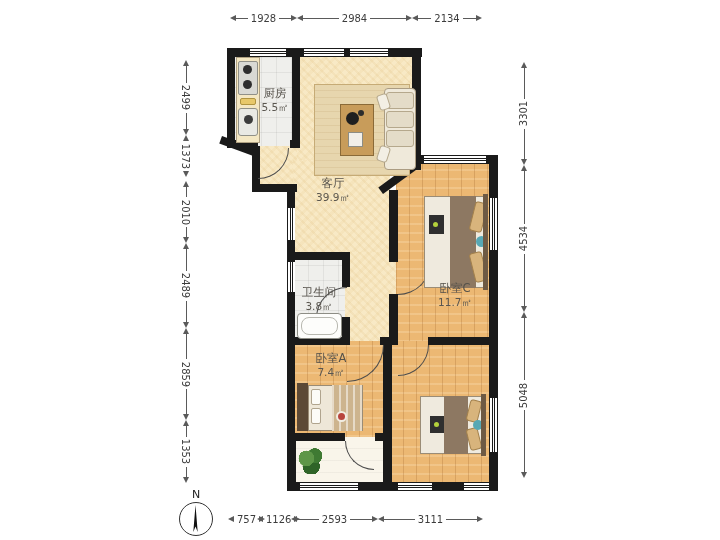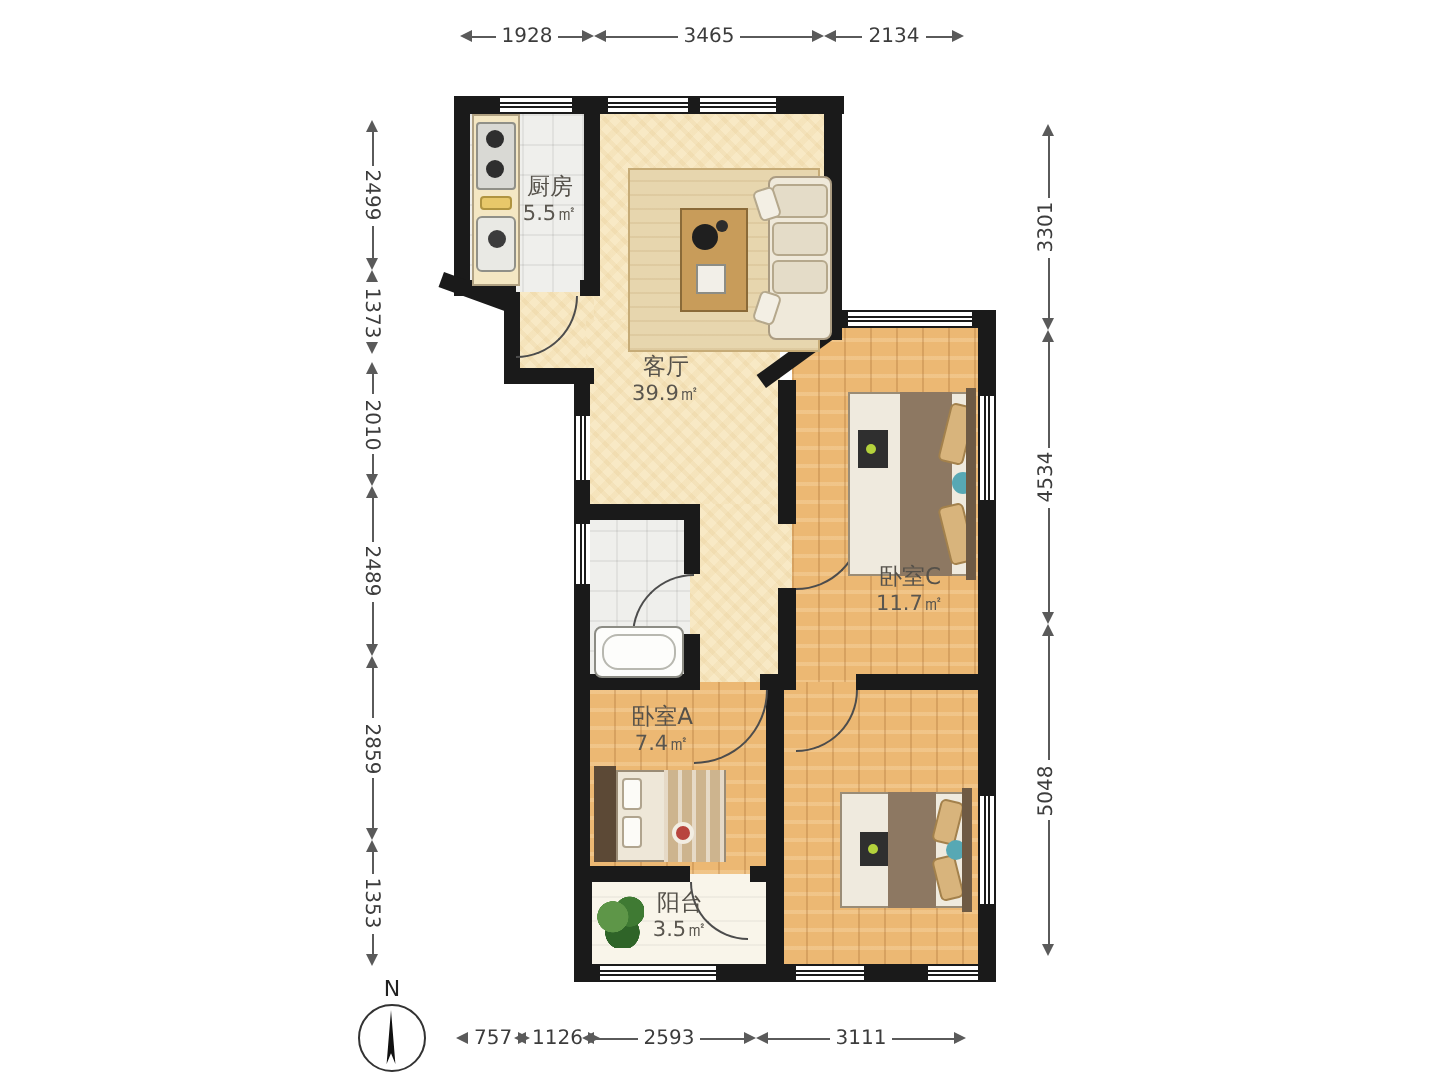--- a/index.html
+++ b/index.html
@@ -194,44 +194,44 @@
   <div class="fitem" style="left:298px;top:448px;width:24px;height:26px;background:radial-gradient(circle at 35% 40%, #5e9648 0 35%, rgba(0,0,0,0) 36%),radial-gradient(circle at 70% 30%, #3f7a33 0 30%, rgba(0,0,0,0) 31%),radial-gradient(circle at 55% 70%, #2f6428 0 38%, rgba(0,0,0,0) 39%);"></div>
 
   <div class="rlabel" style="left:243px;top:86px;">
     <div>厨房</div>
     <div class="area">5.5㎡</div>
   </div>
   <div class="rlabel" style="left:301px;top:176px;">
     <div>客厅</div>
     <div class="area">39.9㎡</div>
   </div>
+  <div class="rlabel" style="left:287px;top:285px;">
+    <div>卫生间</div>
+    <div class="area">3.8㎡</div>
+  </div>
   <div class="rlabel" style="left:423px;top:281px;">
     <div>卧室C</div>
     <div class="area">11.7㎡</div>
   </div>
   <div class="rlabel" style="left:299px;top:351px;">
     <div>卧室A</div>
     <div class="area">7.4㎡</div>
   </div>
-  <div class="rlabel" style="left:308px;top:444px;">
-    <div>阳台</div>
-    <div class="area">3.5㎡</div>
-  </div>
 
   <div class="dimh" style="left:230px;top:12px;width:67px;">
     <span class="ar-l"></span>
       <span class="ln"></span>
     <span class="lb">1928</span>
     <span class="ln"></span>
       <span class="ar-r"></span>
   </div>
   <div class="dimh" style="left:297px;top:12px;width:115px;">
     <span class="ar-l"></span>
       <span class="ln"></span>
-    <span class="lb">3465</span>
+    <span class="lb">2984</span>
     <span class="ln"></span>
       <span class="ar-r"></span>
   </div>
   <div class="dimh" style="left:412px;top:12px;width:70px;">
     <span class="ar-l"></span>
       <span class="ln"></span>
     <span class="lb">2134</span>
     <span class="ln"></span>
       <span class="ar-r"></span>
   </div>

